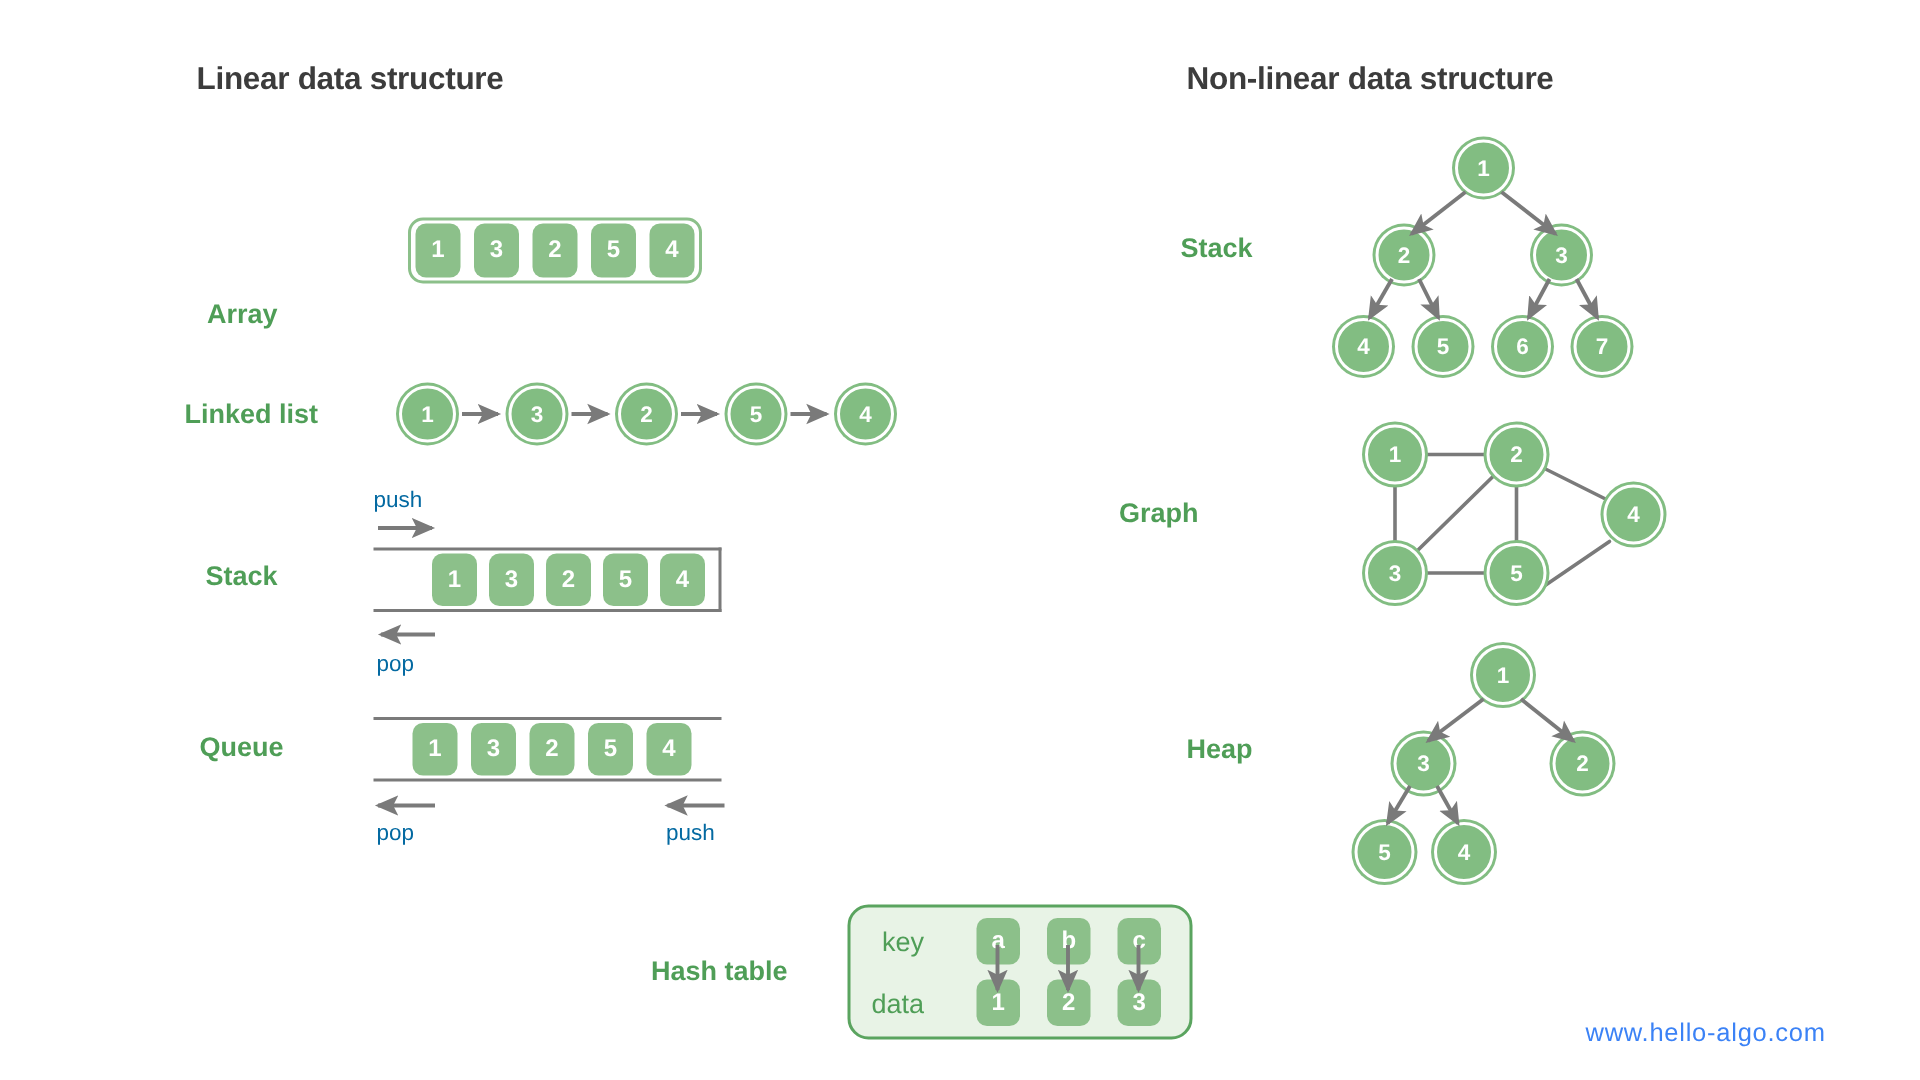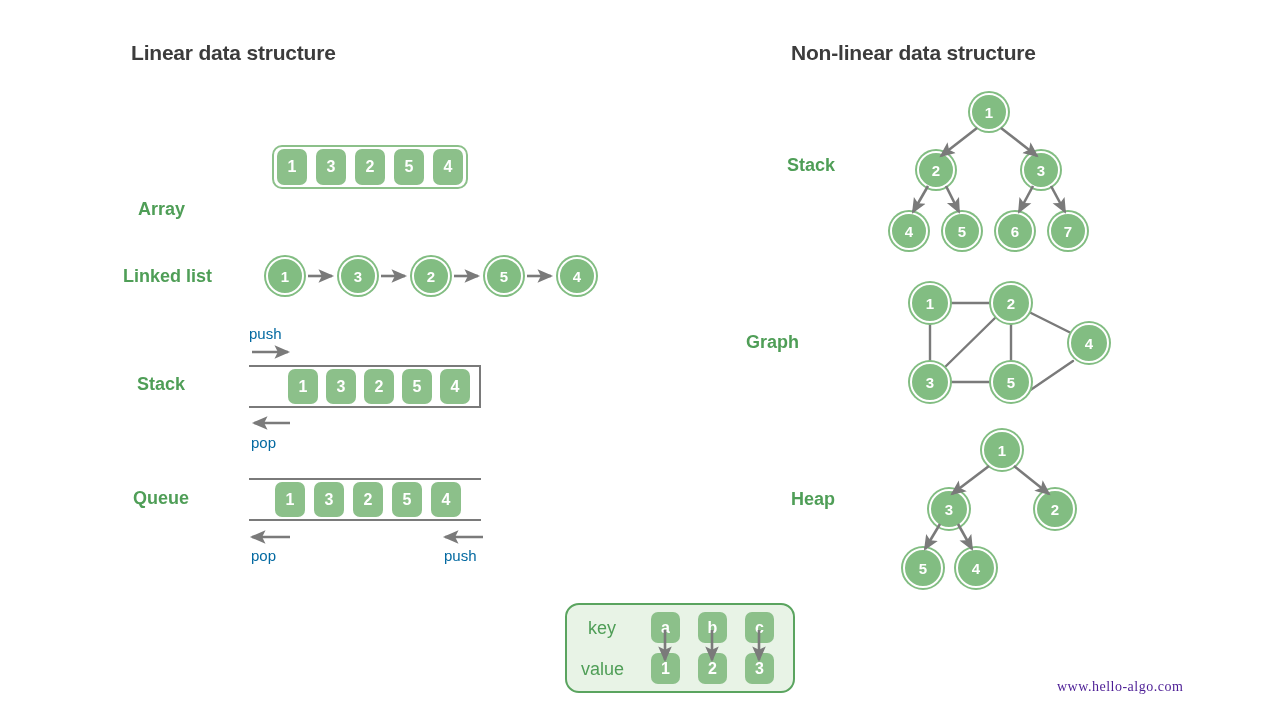--- a/index.html
+++ b/index.html
@@ -101,23 +101,23 @@
   .hash-rowlabel{
     position:absolute;
     font-size:18px;
     color:#4f9e57;
     font-weight:normal;
     white-space:nowrap;
   }
 
   .watermark{
     position:absolute;
-    font-family:Liberation Serif, serif;
-    font-size:14px;
-    color:#4c1d95;
+    font-family:Liberation Sans, sans-serif;
+    font-size:17px;
+    color:#3b82f6;
     letter-spacing:0.5px;
     white-space:nowrap;
   }
 
   svg.overlay{
     position:absolute;left:0;top:0;
     width:1280px;height:720px;
     pointer-events:none;
     z-index:1;
   }
@@ -128,20 +128,21 @@
 
 <div id="stage">
 
   <div class="heading" style="left:131px;top:41px;">Linear data structure</div>
   <div class="heading" style="left:791px;top:41px;">Non-linear data structure</div>
 
   <div class="row-label right" style="left:40px;top:155px;width:145px;margin-top:44px;">Array</div>
   <div class="row-label right" style="left:40px;top:266px;width:172px;">Linked list</div>
   <div class="row-label right" style="left:40px;top:374px;width:145px;">Stack</div>
   <div class="row-label right" style="left:44px;top:488px;width:145px;">Queue</div>
+  <div class="row-label right" style="left:340px;top:637px;width:185px;">Hash table</div>
 
   <div class="row-label right" style="left:690px;top:155px;width:145px;">Stack</div>
   <div class="row-label right" style="left:654px;top:332px;width:145px;">Graph</div>
   <div class="row-label right" style="left:690px;top:489px;width:145px;">Heap</div>
 
   <div class="array-frame" style="left:272px;top:145px;width:196px;height:44px;"></div>
   <div class="cell" style="left:277px;top:149px;width:30px;height:36px;">1</div>
   <div class="cell" style="left:316px;top:149px;width:30px;height:36px;">3</div>
   <div class="cell" style="left:355px;top:149px;width:30px;height:36px;">2</div>
   <div class="cell" style="left:394px;top:149px;width:30px;height:36px;">5</div>
@@ -166,21 +167,21 @@
   <div class="cell" style="left:275px;top:482px;width:30px;height:35px;">1</div>
   <div class="cell" style="left:314px;top:482px;width:30px;height:35px;">3</div>
   <div class="cell" style="left:353px;top:482px;width:30px;height:35px;">2</div>
   <div class="cell" style="left:392px;top:482px;width:30px;height:35px;">5</div>
   <div class="cell" style="left:431px;top:482px;width:30px;height:35px;">4</div>
   <div class="op-label" style="left:251px;top:547px;">pop</div>
   <div class="op-label" style="left:444px;top:547px;">push</div>
 
   <div class="hash-panel" style="left:565px;top:603px;width:230px;height:90px;"></div>
   <div class="hash-rowlabel" style="left:588px;top:618px;">key</div>
-  <div class="hash-rowlabel" style="left:581px;top:659px;">value</div>
+  <div class="hash-rowlabel" style="left:581px;top:659px;">data</div>
   <div class="cell" style="left:651px;top:612px;width:29px;height:31px;z-index:2;">a</div>
   <div class="cell" style="left:698px;top:612px;width:29px;height:31px;z-index:2;">b</div>
   <div class="cell" style="left:745px;top:612px;width:29px;height:31px;z-index:2;">c</div>
   <div class="cell" style="left:651px;top:653px;width:29px;height:31px;z-index:2;">1</div>
   <div class="cell" style="left:698px;top:653px;width:29px;height:31px;z-index:2;">2</div>
   <div class="cell" style="left:745px;top:653px;width:29px;height:31px;z-index:2;">3</div>
 
   <div class="node" style="left:970px;top:93px;width:38px;height:38px;">1</div>
   <div class="node" style="left:917px;top:151px;width:38px;height:38px;">2</div>
   <div class="node" style="left:1022px;top:151px;width:38px;height:38px;">3</div>

